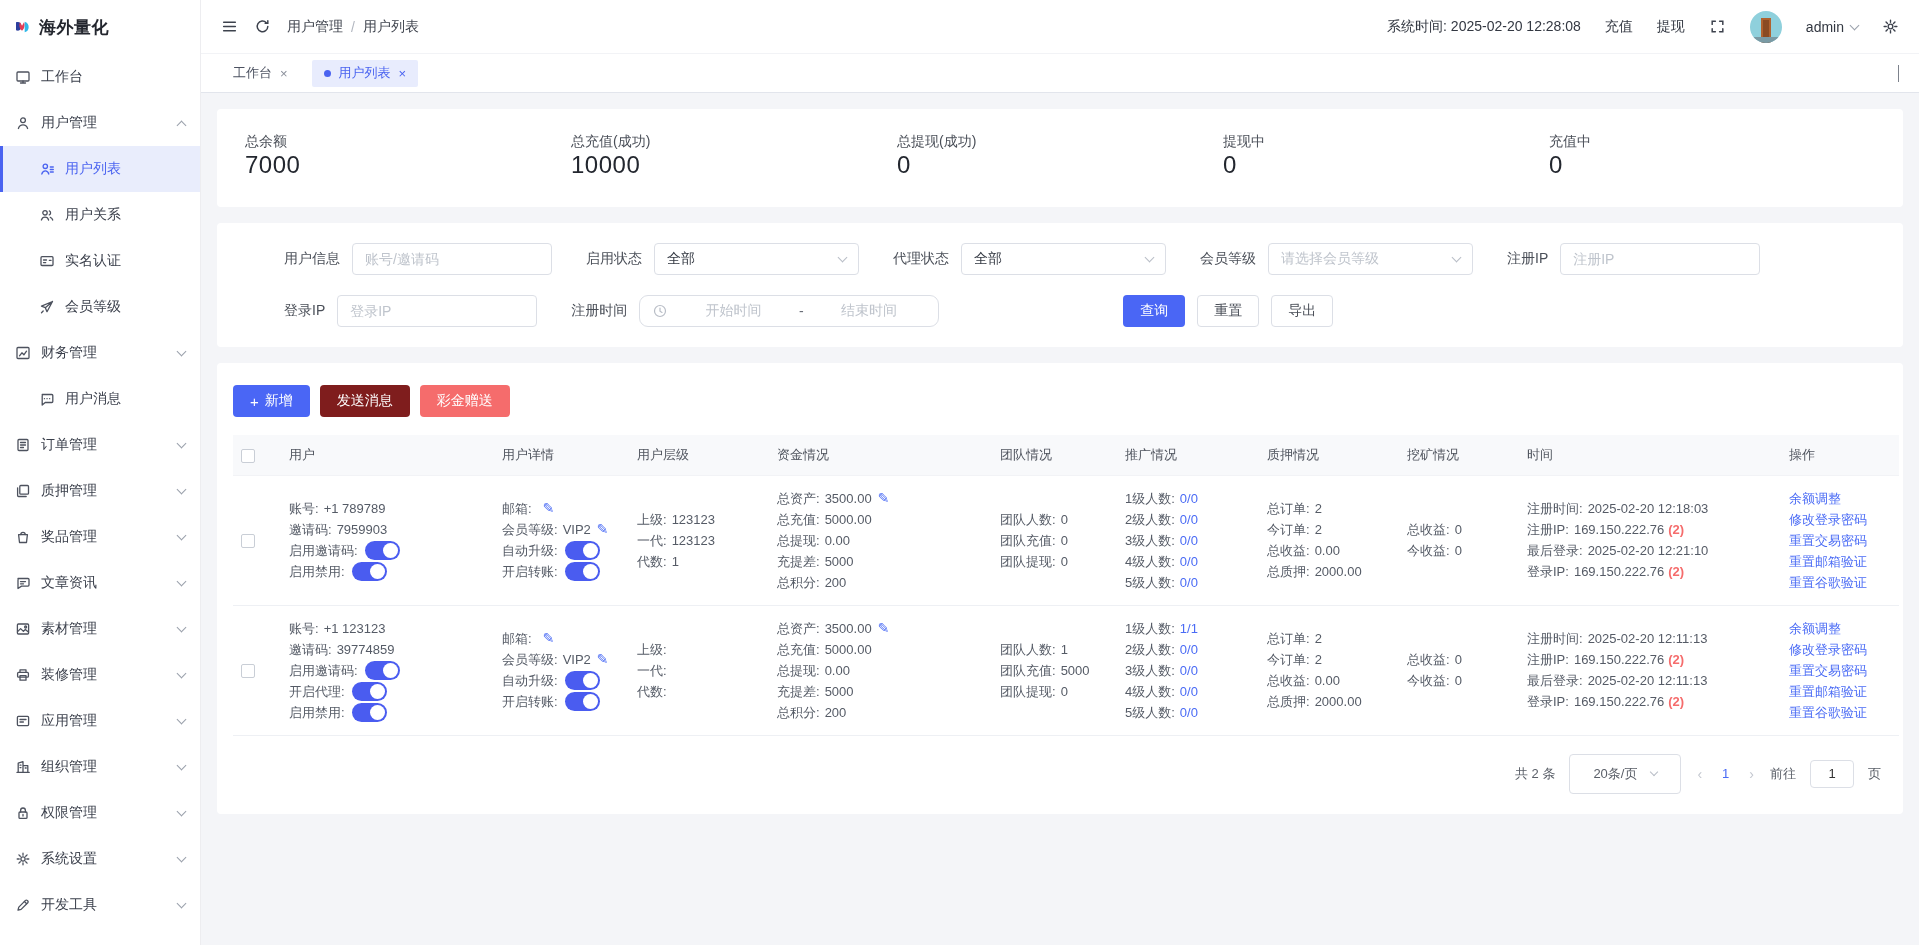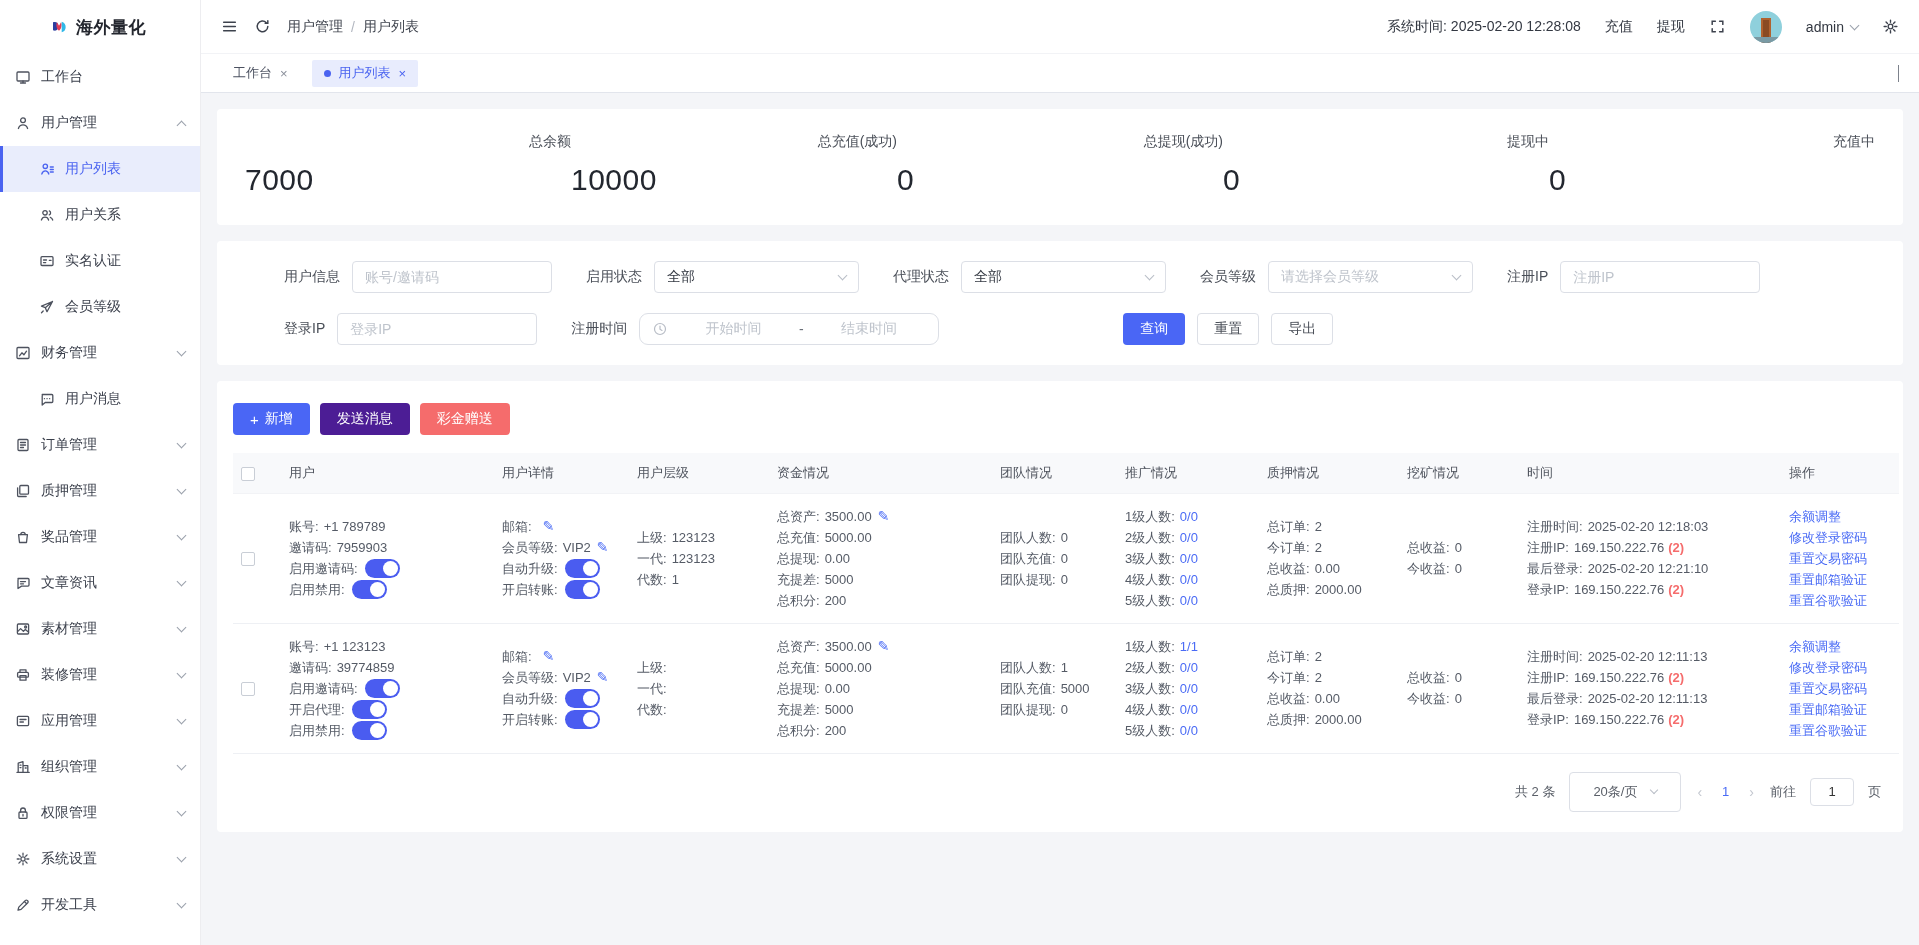--- a/index.html
+++ b/index.html
@@ -1,21 +1,21 @@
 <!DOCTYPE html>
 <html><head>
 <meta charset="utf-8">
 <style>
   * { margin:0; padding:0; box-sizing:border-box; }
   html,body { width:1919px; height:945px; overflow:hidden; }
   body { font-family:"Liberation Sans","DejaVu Sans",sans-serif; font-size:14px; color:#3a3f4b; background:#f4f5f8; display:flex; }
 
   
   .sidebar { width:201px; min-width:201px; background:#fff; border-right:1px solid #ededf0; height:100%; overflow:hidden; }
-  .logo { height:54px; display:flex; align-items:center; gap:9px; padding:0 14px;margin-left:37px; }
+  .logo { height:54px; display:flex; align-items:center; gap:9px; padding:0 14px; }
   .logo-title { font-size:17px; font-weight:700; color:#23262e; letter-spacing:.5px; }
   .menu { }
   .mi { height:46px; display:flex; align-items:center; gap:10px; padding:0 15px; font-size:14px; color:#3a3f4b; cursor:pointer; position:relative; }
   .mi.sub { padding-left:39px; }
   .mi.active { background:#e9edfc; color:#4a63f0; }
   .mi.active::before { content:''; position:absolute; left:0; top:0; bottom:0; width:3px; background:#4a63f0; }
   .mi .ic { color:#4d525e; }
   .mi.active .ic { color:#4a63f0; }
   .mi-label { flex:1; white-space:nowrap; overflow:hidden; }
   .chev { width:7px; height:7px; border-right:1.4px solid #9aa0ab; border-bottom:1.4px solid #9aa0ab; transform:rotate(45deg); margin-top:-4px; }
@@ -47,42 +47,42 @@
   .tab-dot { width:7px; height:7px; border-radius:50%; background:#4a63f0; }
   .tab-more { margin-left:auto; }
   .tab-more .chev { border-color:#7d828c; }
 
   
   .content { flex:1; padding:16px 16px 0; display:flex; flex-direction:column; gap:16px; overflow:hidden; }
   .card { background:#fff; border-radius:4px; }
 
   .stats { display:flex; padding:24px 28px 28px; }
   .stat { flex:1; }
-  .stat .lb { font-size:14px; color:#4a4f58;text-align:right; }
-  .stat .val { font-size:30px; color:#23272f; margin-top:12px; letter-spacing:.5px; }
+  .stat .lb { font-size:14px; color:#4a4f58; }
+  .stat .val { font-size:24px; color:#23272f; letter-spacing:.5px; }
 
   .filter-card { padding:20px 24px 20px; }
   .frow { display:flex; align-items:center;margin-left:43px; }
   .frow + .frow { margin-top:20px; }
   .fgroup { display:flex; align-items:center; margin-right:34px; }
   .fgroup > label { font-size:14px; color:#4a4f58; margin-right:12px; white-space:nowrap; }
   .inp { width:200px; height:32px; border:1px solid #dcdfe6; border-radius:4px; padding:0 12px; font-size:14px; color:#333; outline:none; background:#fff; }
   .inp::placeholder { color:#bfc4cc; }
   .sel { width:205px; height:32px; border:1px solid #dcdfe6; border-radius:4px; padding:0 12px; display:flex; align-items:center; justify-content:space-between; cursor:pointer; background:#fff; }
   .sel .sel-val { color:#333842; }
   .sel.ph .sel-val { color:#bfc4cc; }
   .sel .chev { border-color:#b8bdc6; }
   .range { width:300px; height:32px; border:1px solid #dcdfe6; border-radius:9px; display:flex; align-items:center; padding:0 12px; background:#fff; cursor:pointer; }
   .range .ric { color:#b8bdc6; margin-right:8px; }
   .range .rph { flex:1; text-align:center; color:#bfc4cc; }
   .range .rsep { color:#6a6f78; padding:0 8px; }
   .btn { height:32px; padding:0 16px; border-radius:4px; font-size:14px; border:1px solid transparent; display:inline-flex; align-items:center; gap:6px; cursor:pointer; background:#fff; white-space:nowrap; }
   .btn-primary { background:#4a66f5; color:#fff; }
   .btn-default { border-color:#dcdfe6; color:#4a4f58; }
-  .btn-warning { background:#4c1d95; color:#fff; }
+  .btn-warning { background:#7f1d1d; color:#fff; }
   .btn-danger  { background:#f56c6c; color:#fff; }
   .fbuttons { display:flex; gap:12px; margin-left:150px; }
 
   .table-card { padding:14px 16px 4px; display:flex; flex-direction:column; }
   .toolbar { display:flex; gap:10px; margin:8px 0 18px; }
   .plus { font-size:15px; line-height:1; }
 
   table { width:100%; border-collapse:collapse; table-layout:fixed; font-size:13px; }
   thead th { background:#f8f9fb; height:40px; font-weight:500; color:#50555f; text-align:left; padding:0 8px; white-space:nowrap; }
   tbody td { padding:12px 8px; border-bottom:1px solid #eef0f4; vertical-align:middle; color:#555b66; }

